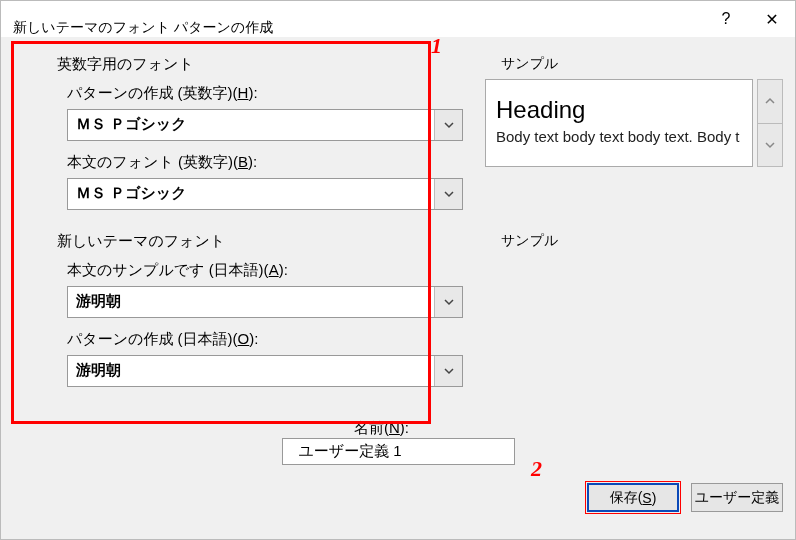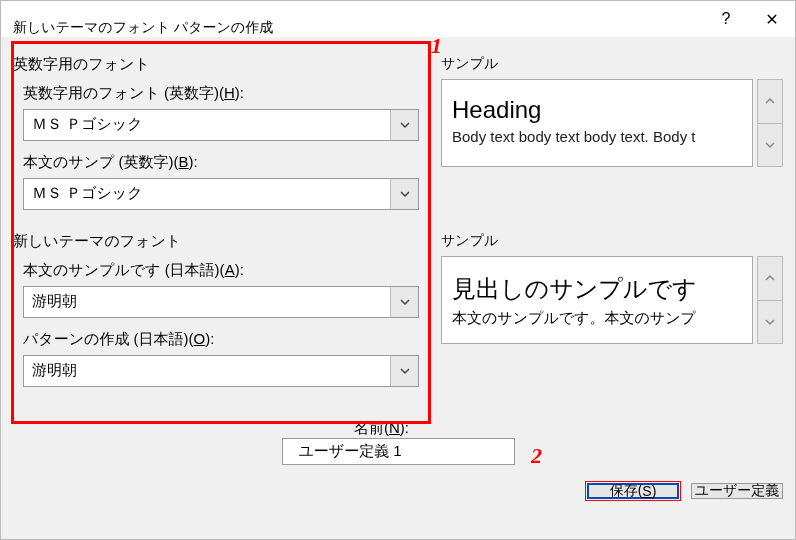--- a/index.html
+++ b/index.html
@@ -69,20 +69,21 @@
     height: 383px;
     border: 3px solid #ff0000;
     pointer-events: none;
   }
   .row {
     display: flex;
     align-items: flex-start;
   }
   .leftcol {
     width: 410px;
+    margin-left: 44px;
   }
   .rightcol {
     flex: 1;
     padding-left: 18px;
   }
   .group-title {
     margin: 10px 0 10px 0;
     font-size: 15px;
   }
   .field-label {
@@ -95,34 +96,35 @@
     margin: 0 0 12px 10px;
     width: 396px;
     height: 32px;
     border: 1px solid #999;
     background: #fff;
   }
   .combo .val {
     flex: 1;
     padding: 5px 8px;
     font-size: 15px;
+    font-weight: bold;
   }
   .combo .dd {
     width: 28px;
     border-left: 1px solid #bbb;
     background: #e8e8e8;
     display: flex;
     align-items: center;
     justify-content: center;
   }
   .chev {
     width: 10px; height: 10px;
   }
   .sample-label {
-    margin: 10px 0 6px 0;
+    margin: 10px 0 6px 16px;
     font-size: 14px;
   }
   .sample-box {
     display: flex;
     margin-bottom: 14px;
   }
   .sample-inner {
     flex: 1;
     height: 88px;
     border: 1px solid #aaa;
@@ -185,21 +187,21 @@
     font-family: inherit;
   }
   .btn-row {
     display: flex;
     justify-content: flex-end;
     margin-top: 18px;
     gap: 12px;
   }
   .btn {
     width: 92px;
-    height: 16px;
+    height: 29px;
     border: 1px solid #999;
     background: #e6e6e6;
     display: flex;
     align-items: center;
     justify-content: center;
     font-size: 14px;
   }
   .btn.primary {
     border: 2px solid #0a49b8;
     outline: 1px solid #ff0000;
@@ -223,33 +225,33 @@
 
   <div class="client">
     <div class="redbox"></div>
     <div class="annot1">1</div>
 
     <div class="row">
       <div class="leftcol">
         <div class="group-title">英数字用のフォント</div>
 
         <div class="field-label">
-          <span>英数字用のフォント (英数字)(</span><span class="ul">H</span><span>):</span>
+          <span>パターンの作成 (英数字)(</span><span class="ul">H</span><span>):</span>
         </div>
         <div class="combo">
           <div class="val">ＭＳ Ｐゴシック</div>
           <div class="dd">
             <svg class="chev" viewBox="0 0 10 10">
                 <path d="M1 3 L5 7 L9 3" fill="none" stroke="#444" stroke-width="1.5"></path>
               </svg>
           </div>
         </div>
 
         <div class="field-label">
-          <span>本文のサンプ (英数字)(</span><span class="ul">B</span><span>):</span>
+          <span>本文のフォント (英数字)(</span><span class="ul">B</span><span>):</span>
         </div>
         <div class="combo">
           <div class="val">ＭＳ Ｐゴシック</div>
           <div class="dd">
             <svg class="chev" viewBox="0 0 10 10">
                 <path d="M1 3 L5 7 L9 3" fill="none" stroke="#444" stroke-width="1.5"></path>
               </svg>
           </div>
         </div>
       </div>
@@ -301,38 +303,20 @@
           <div class="dd">
             <svg class="chev" viewBox="0 0 10 10">
                 <path d="M1 3 L5 7 L9 3" fill="none" stroke="#444" stroke-width="1.5"></path>
               </svg>
           </div>
         </div>
       </div>
 
       <div class="rightcol">
         <div class="sample-label">サンプル</div>
-        <div class="sample-box">
-          <div class="sample-inner">
-            <div class="sample-head-jp">見出しのサンプルです</div>
-            <div class="sample-body-jp">本文のサンプルです。本文のサンプ</div>
-          </div>
-          <div class="scroll-col">
-            <div class="scroll-btn">
-              <svg class="chev" viewBox="0 0 10 10">
-                  <path d="M1 7 L5 3 L9 7" fill="none" stroke="#888" stroke-width="1.5"></path>
-                </svg>
-            </div>
-            <div class="scroll-btn">
-              <svg class="chev" viewBox="0 0 10 10">
-                  <path d="M1 3 L5 7 L9 3" fill="none" stroke="#888" stroke-width="1.5"></path>
-                </svg>
-            </div>
-          </div>
-        </div>
       </div>
     </div>
 
     <div class="name-row">
       <div class="name-label">
         <span>名前(</span><span class="ul">N</span><span>):</span>
       </div>
       <input class="name-input" type="text" value="ユーザー定義 1" style="">
     </div>
 

